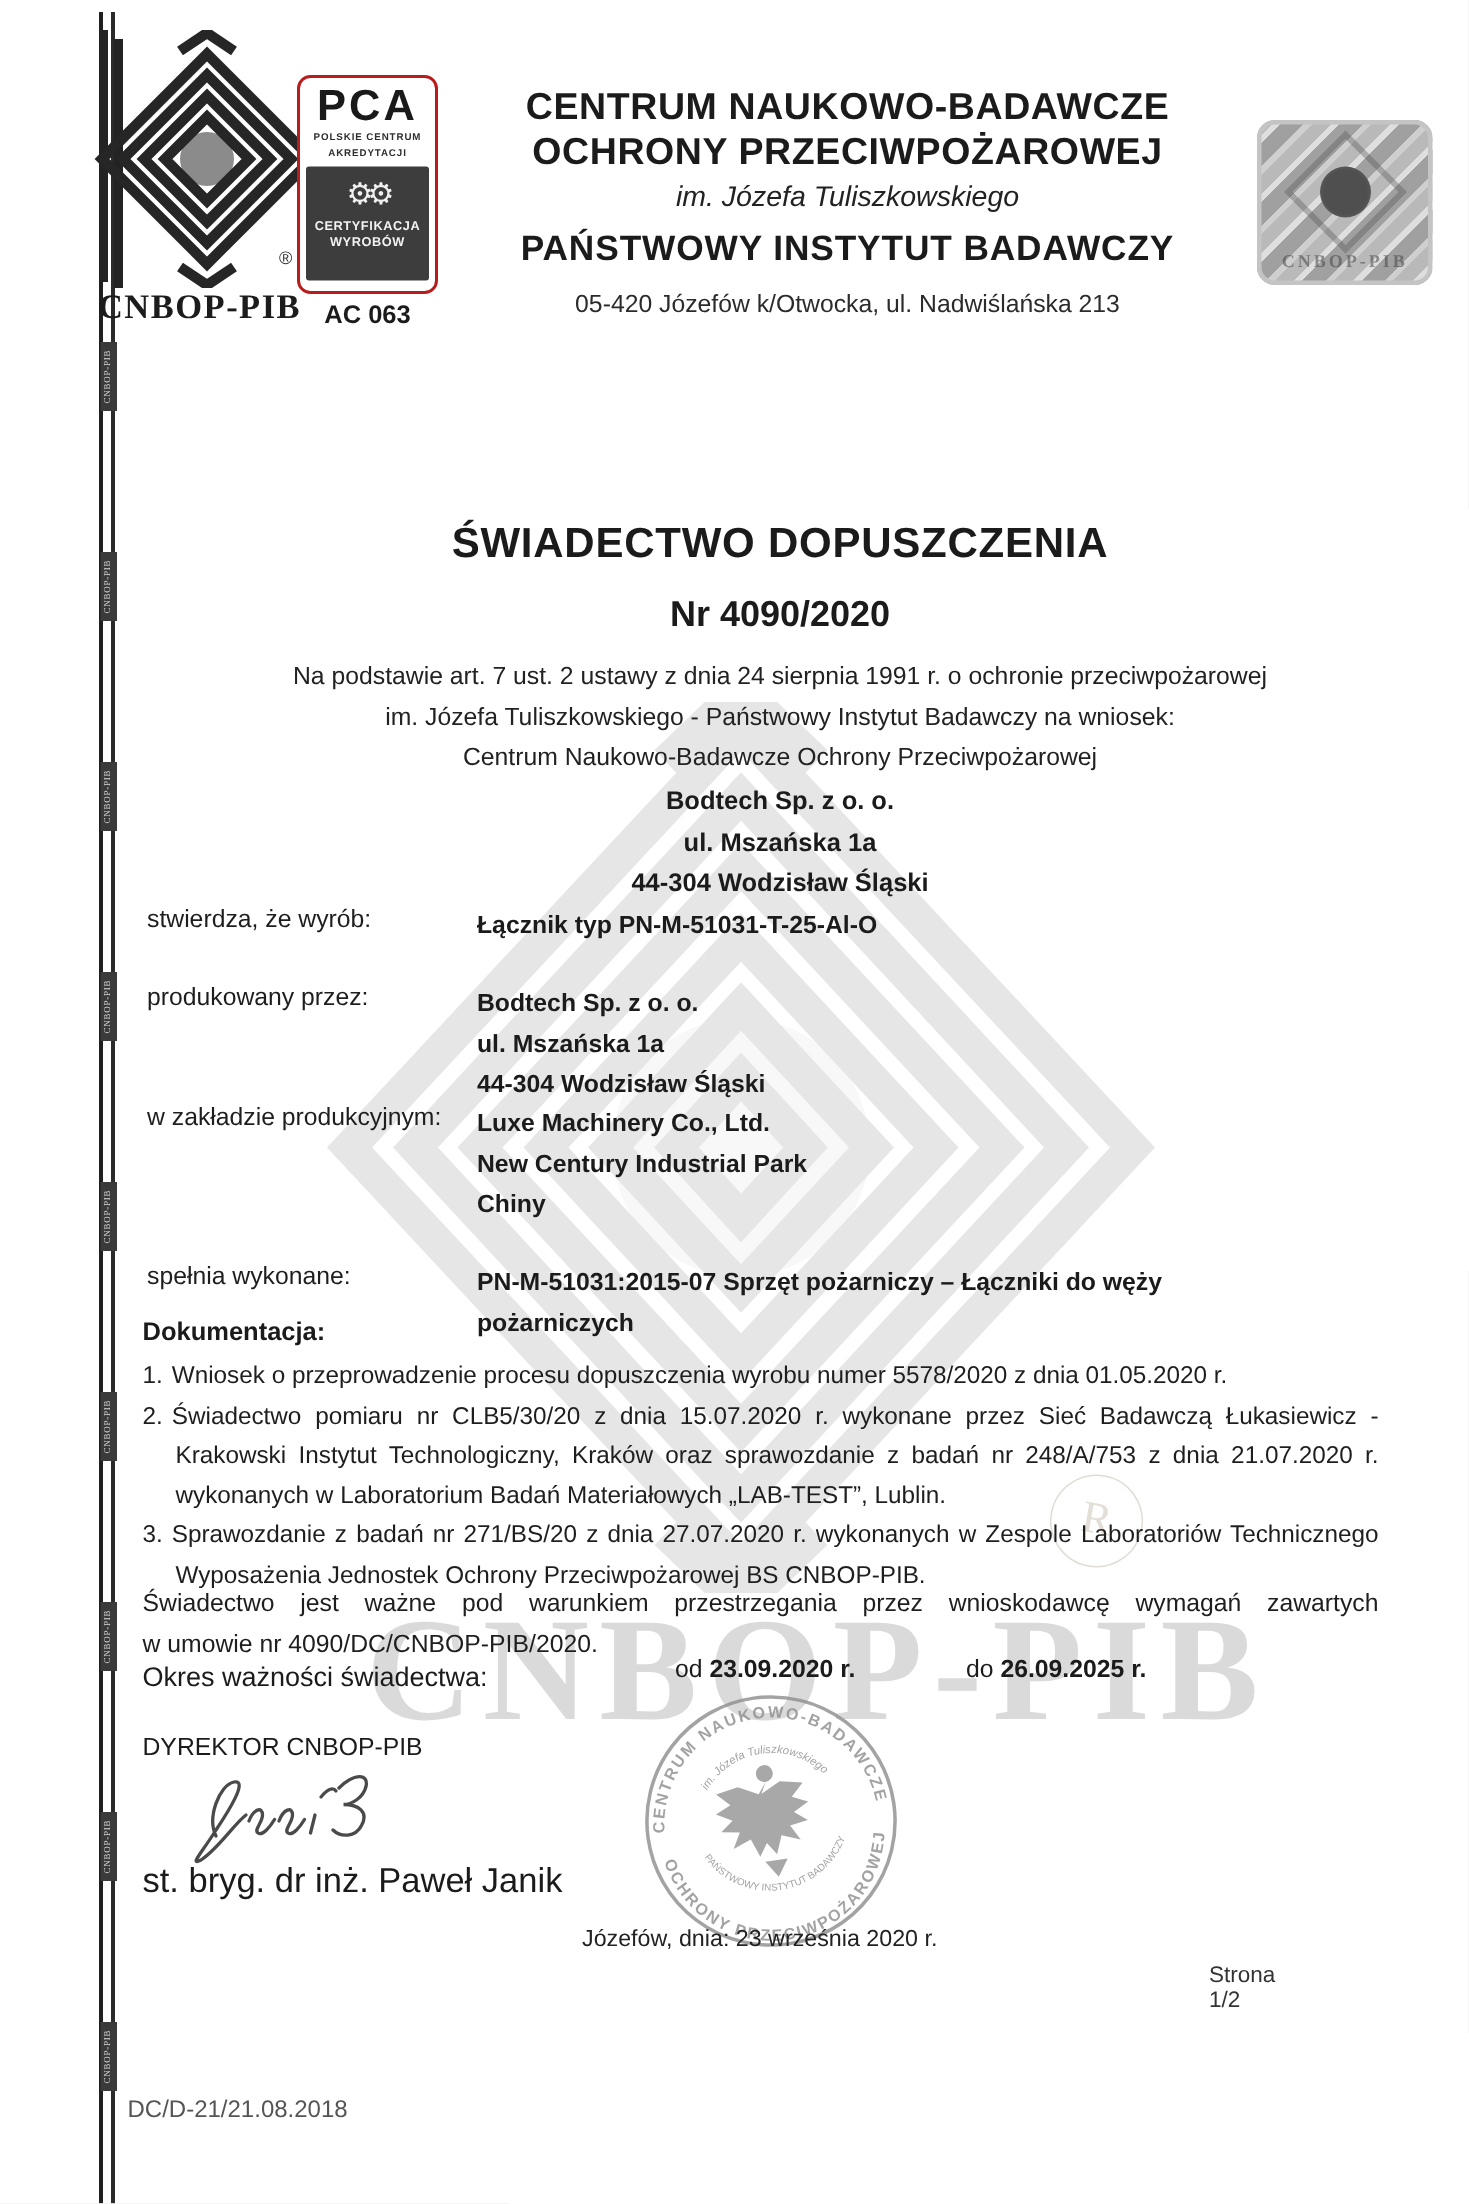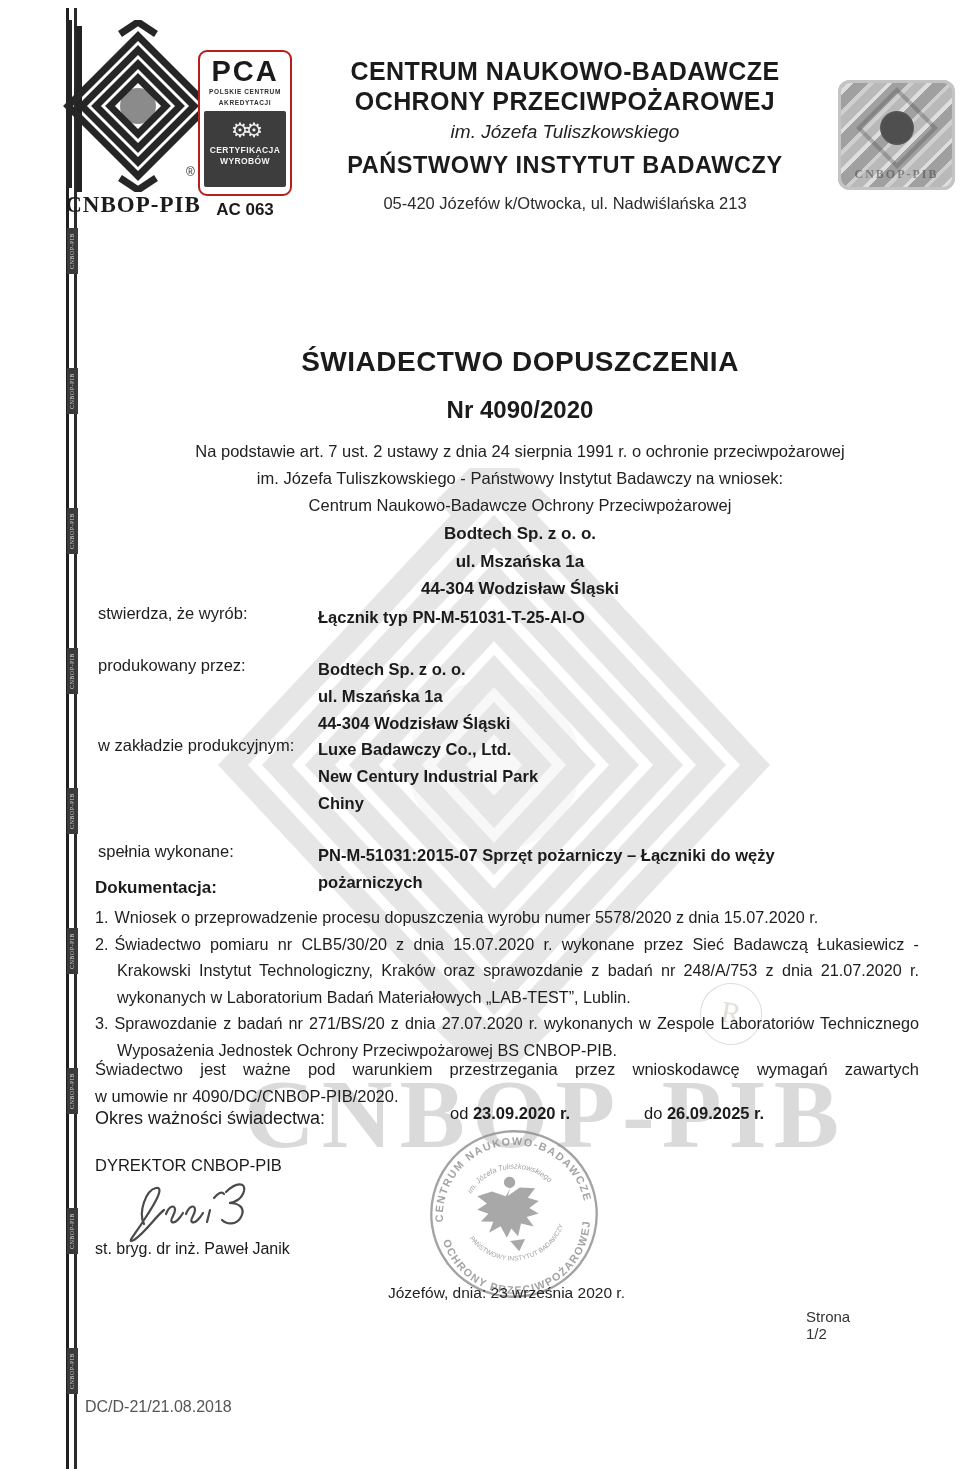--- a/index.html
+++ b/index.html
@@ -73,21 +73,21 @@
 
   .validity { position:absolute; left:95px; top:1056px; width:824px; font-size:16.5px; line-height:27px; color:#1e1e1e; }
   .validity .l1 { text-align:justify; text-align-last:justify; }
   .okres-label { position:absolute; left:95px; top:1108px; font-size:18px;text-align:center; }
   .date-from { position:absolute; left:450px; top:1104px; font-size:16.5px; }
   .date-to { position:absolute; left:644px; top:1104px; font-size:16.5px; }
   .date-bold { font-weight:bold; }
 
   .director { position:absolute; left:95px; top:1156px; font-size:16.5px; }
   .signature { position:absolute; left:122px; top:1176px; width:150px; height:72px; }
-  .director-name { position:absolute; left:95px; top:1240px; font-size:16px; }
+  .director-name { position:absolute; left:95px; top:1240px; font-size:23px; }
 
   .stamp { position:absolute; left:420px; top:1120px; width:188px; height:188px; transform:rotate(-8deg); opacity:.82; }
   .place-date { position:absolute; left:388px; top:1284px; font-size:15.5px; color:#222; z-index:4; }
   .page-num { position:absolute; left:806px; top:1308px; font-size:15px; color:#333; }
   .form-code { position:absolute; left:85px; top:1398px; font-size:16px; color:#555; }
 </style>
 </head>
 <body>
 
 <div class="page">
@@ -188,32 +188,32 @@
 
     <div class="row-label" style="top:656px">produkowany przez:</div>
     <div class="row-value" style="top:656px">
       <div>Bodtech Sp. z o. o.</div>
       <div>ul. Mszańska 1a</div>
       <div>44-304 Wodzisław Śląski</div>
     </div>
 
     <div class="row-label" style="top:736px">w zakładzie produkcyjnym:</div>
     <div class="row-value" style="top:736px">
-      <div>Luxe Badawczy Co., Ltd.</div>
+      <div>Luxe Machinery Co., Ltd.</div>
       <div>New Century Industrial Park</div>
       <div>Chiny</div>
     </div>
 
     <div class="row-label" style="top:842px">spełnia wykonane:</div>
     <div class="row-value" style="top:842px">PN-M-51031:2015-07 Sprzęt pożarniczy – Łączniki do węży pożarniczych</div>
 
     <div class="doc">
       <div class="doc-head">Dokumentacja:</div>
       <div class="doc-item">
-        <span class="doc-num">1.</span><span>Wniosek o przeprowadzenie procesu dopuszczenia wyrobu numer 5578/2020 z dnia 15.07.2020 r.</span>
+        <span class="doc-num">1.</span><span>Wniosek o przeprowadzenie procesu dopuszczenia wyrobu numer 5578/2020 z dnia 01.05.2020 r.</span>
       </div>
       <div class="doc-item">
         <span class="doc-num">2.</span><span>Świadectwo pomiaru nr CLB5/30/20 z dnia 15.07.2020 r. wykonane przez Sieć Badawczą Łukasiewicz - Krakowski Instytut Technologiczny, Kraków oraz sprawozdanie z badań nr 248/A/753 z dnia 21.07.2020 r. wykonanych w Laboratorium Badań Materiałowych „LAB-TEST”, Lublin.</span>
       </div>
       <div class="doc-item">
         <span class="doc-num">3.</span><span>Sprawozdanie z badań nr 271/BS/20 z dnia 27.07.2020 r. wykonanych w Zespole Laboratoriów Technicznego Wyposażenia Jednostek Ochrony Przeciwpożarowej BS CNBOP-PIB.</span>
       </div>
     </div>
 
     <div class="validity">

